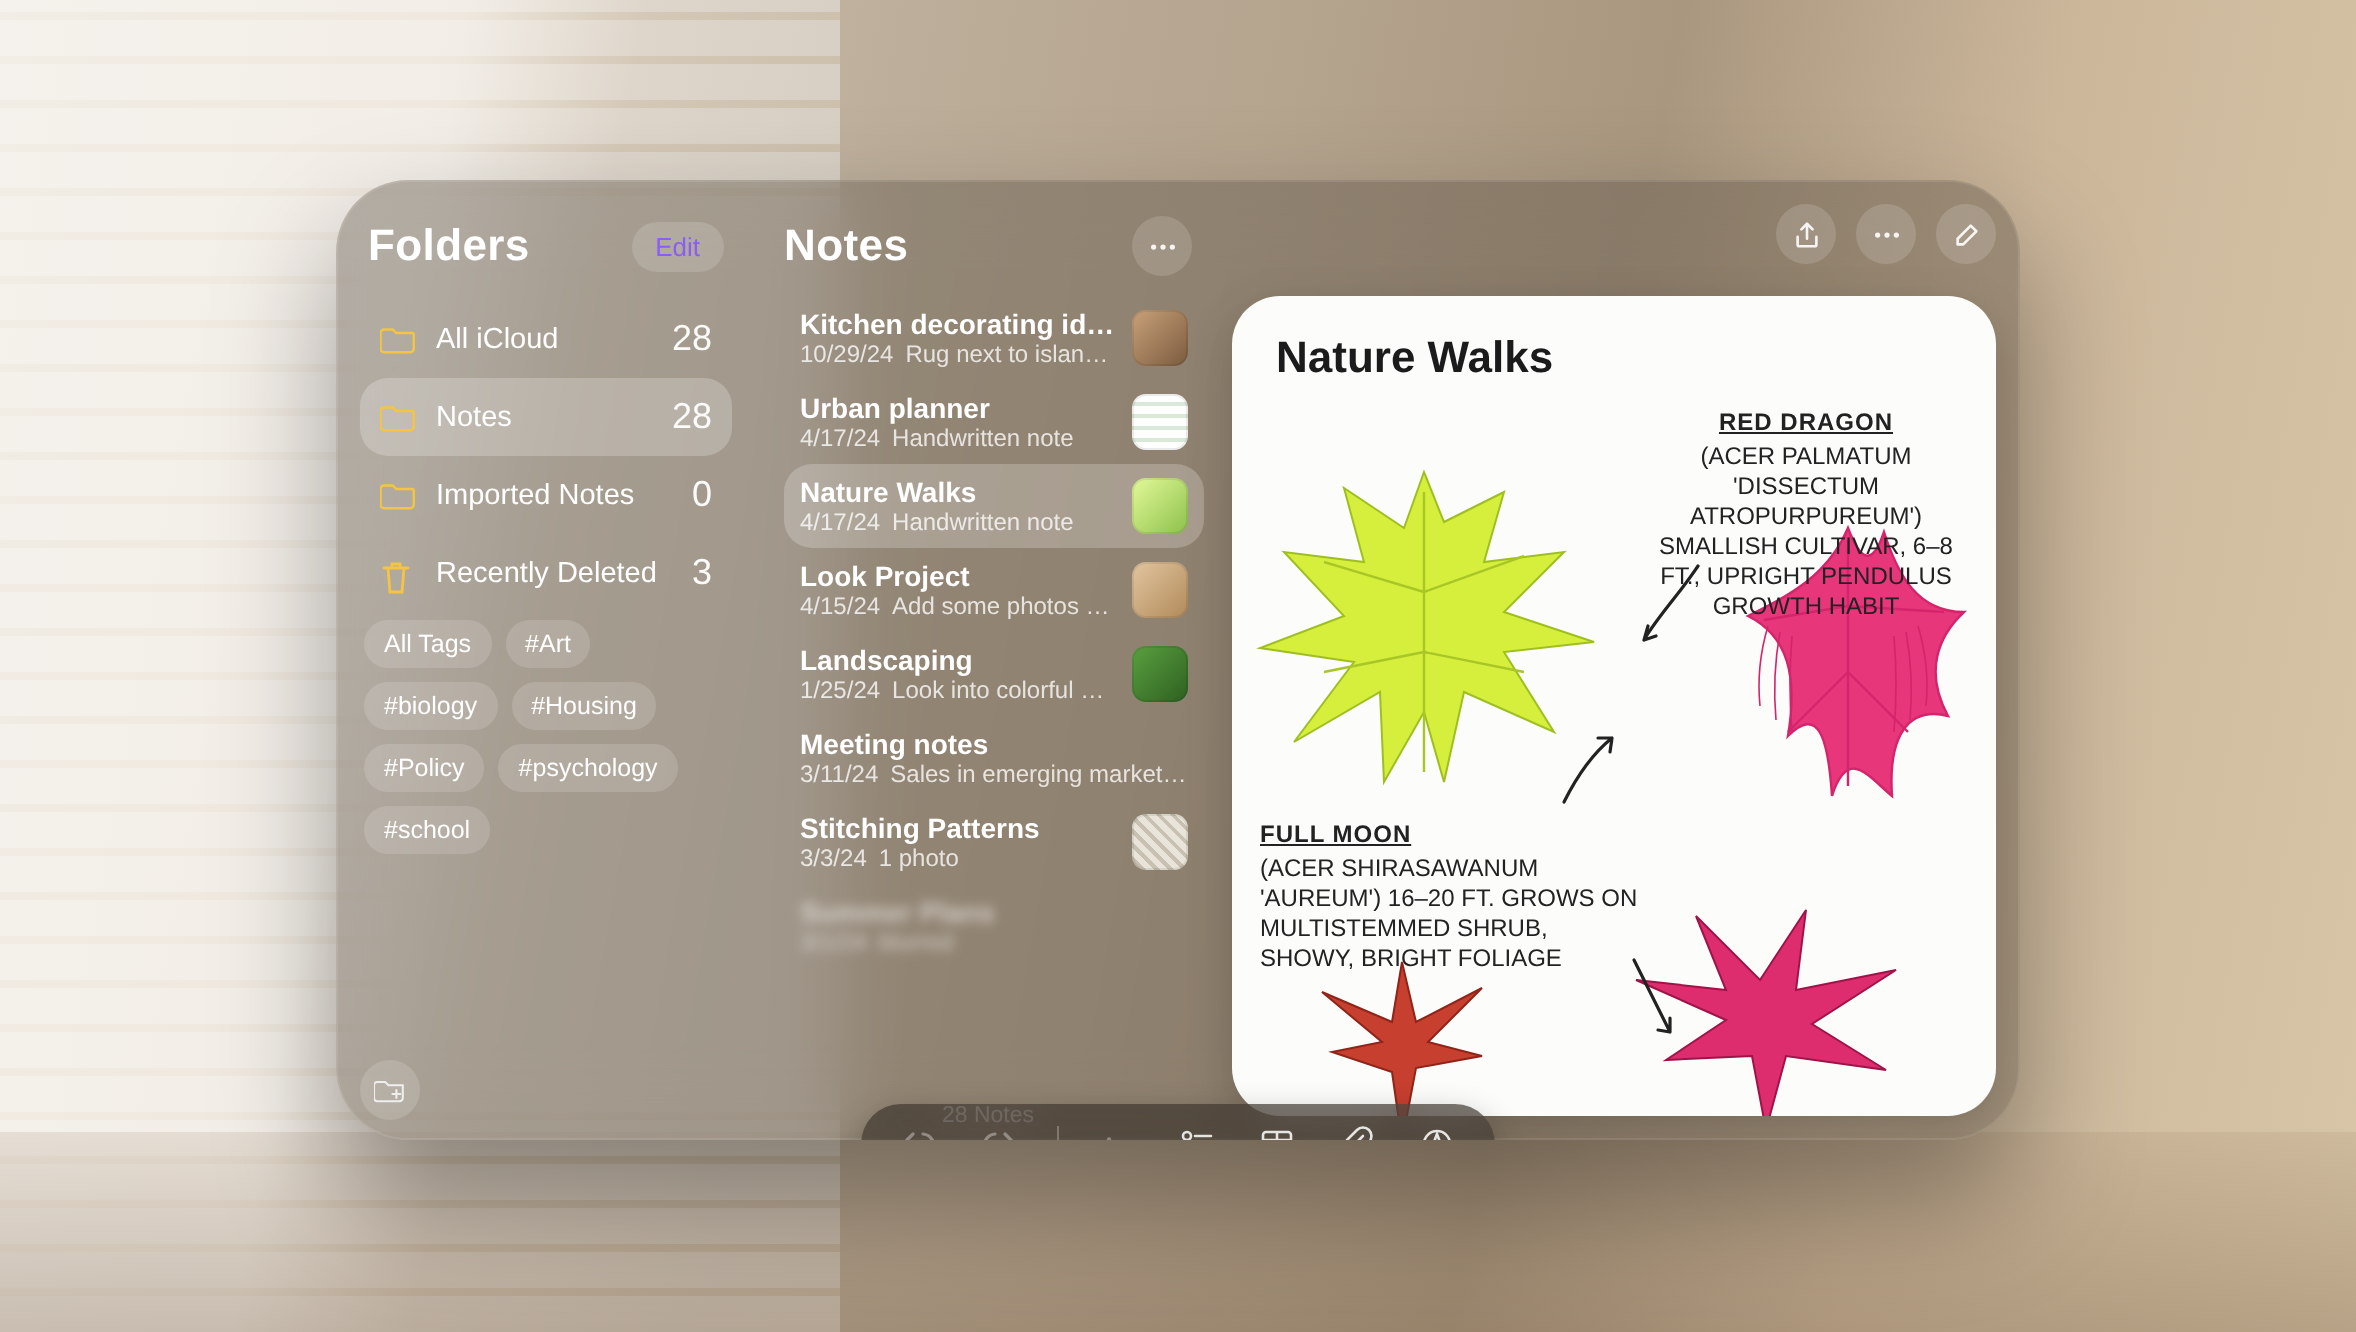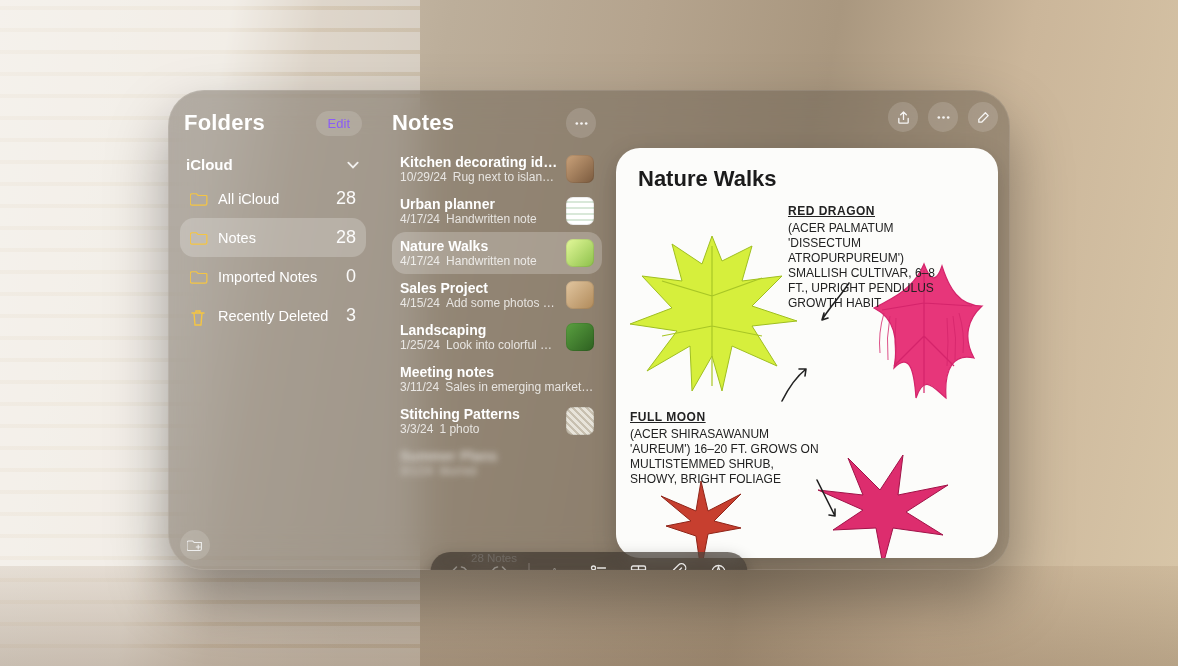--- a/index.html
+++ b/index.html
@@ -128,21 +128,21 @@
   color: #1b1b1b;
   position:relative;
   overflow:hidden;
   box-shadow: 0 8px 24px rgba(0,0,0,.2);
 }
 .canvas-title { font-size: 22px; font-weight:700; margin-bottom: 8px; }
 
 .hand { font-family: "Bradley Hand", "Comic Sans MS", cursive; font-size: 12px; line-height:1.25; color:#222; }
 .hand .t { text-decoration: underline; font-weight:bold; letter-spacing:.5px; margin-bottom:2px; display:block;}
 
-.ann-red { position:absolute; top:56px; right:40px; width:170px; text-align:left; }
+.ann-red { position:absolute; top:56px; right:10px; width:170px; text-align:center; }
 .ann-moon { position:absolute; top:262px; left:14px; width:190px; }
 
 .leaf-y { position:absolute; top:78px; left:6px; width:180px; height:170px; }
 .leaf-r { position:absolute; top:110px; right:4px; width:140px; height:150px; }
 .leaf-b1 { position:absolute; bottom:-18px; left:30px; width:110px; height:100px; }
 .leaf-b2 { position:absolute; bottom:-12px; right:40px; width:150px; height:120px; }
 
 .arrow { position:absolute; }
 
 
@@ -170,28 +170,20 @@
   </div>
 
 <div class="window">
 
   <div class="col-folders">
     <div class="hdr-row">
       <div class="hdr-title">Folders</div>
       <div class="edit-btn">Edit</div>
     </div>
 
-    <div class="section-row">
-      <span>iCloud</span>
-      <span class="chev">
-        <svg viewBox="0 0 12 12">
-            <path d="M2 4l4 4 4-4" fill="none" stroke="#fff" stroke-width="1.6" stroke-linecap="round"></path>
-          </svg>
-      </span>
-    </div>
 
     <div id="folder-list">
         <div class="folder-item">
           <span class="folder-icon "><svg viewBox="0 0 20 16">
               <path d="M2 2h5l2 2h9a1 1 0 0 1 1 1v8a2 2 0 0 1-2 2H2a2 2 0 0 1-2-2V4a2 2 0 0 1 2-2z" fill="none" stroke="#f5c542" stroke-width="1.4"></path>
             </svg></span>
           <span>All iCloud</span>
           <span class="count">28</span>
         </div>
         <div class="folder-item selected">
@@ -211,20 +203,29 @@
         <div class="folder-item">
           <span class="folder-icon trash-icon"><svg viewBox="0 0 16 18">
               <path d="M2 4h12M6 4V2h4v2M4 4l1 12h6l1-12" fill="none" stroke="#f5c542" stroke-width="1.4" stroke-linecap="round"></path>
             </svg></span>
           <span>Recently Deleted</span>
           <span class="count">3</span>
         </div>
       </div>
 
 
+    <div class="tags-wrap" id="tags-wrap">
+        <span class="tag-pill">All Tags</span>
+        <span class="tag-pill">#Art</span>
+        <span class="tag-pill">#biology</span>
+        <span class="tag-pill">#Housing</span>
+        <span class="tag-pill">#Policy</span>
+        <span class="tag-pill">#psychology</span>
+        <span class="tag-pill">#school</span>
+      </div>
 
     <div class="new-folder-btn">
       <svg viewBox="0 0 20 16">
           <path d="M2 3h5l2 2h9v8a2 2 0 0 1-2 2H2a2 2 0 0 1-2-2V5a2 2 0 0 1 2-2z" fill="none" stroke="#eee" stroke-width="1.3"></path>
           <path d="M14 8v5M11.5 10.5h5" stroke="#eee" stroke-width="1.3" stroke-linecap="round"></path>
         </svg>
     </div>
   </div>
 
   <div class="col-notes">
@@ -256,21 +257,21 @@
         </div>
         <div class="note-row selected">
           <div class="note-text">
             <div class="note-title">Nature Walks</div>
             <div class="note-sub"><span class="date">4/17/24</span>Handwritten note</div>
           </div>
           <div class="thumb leaf"></div>
         </div>
         <div class="note-row">
           <div class="note-text">
-            <div class="note-title">Sales Project</div>
+            <div class="note-title">Look Project</div>
             <div class="note-sub"><span class="date">4/15/24</span>Add some photos of their…</div>
           </div>
           <div class="thumb group"></div>
         </div>
       </div>
     <div id="notes-march">
         <div class="note-row">
           <div class="note-text">
             <div class="note-title">Landscaping</div>
             <div class="note-sub"><span class="date">1/25/24</span>Look into colorful perenn…</div>

